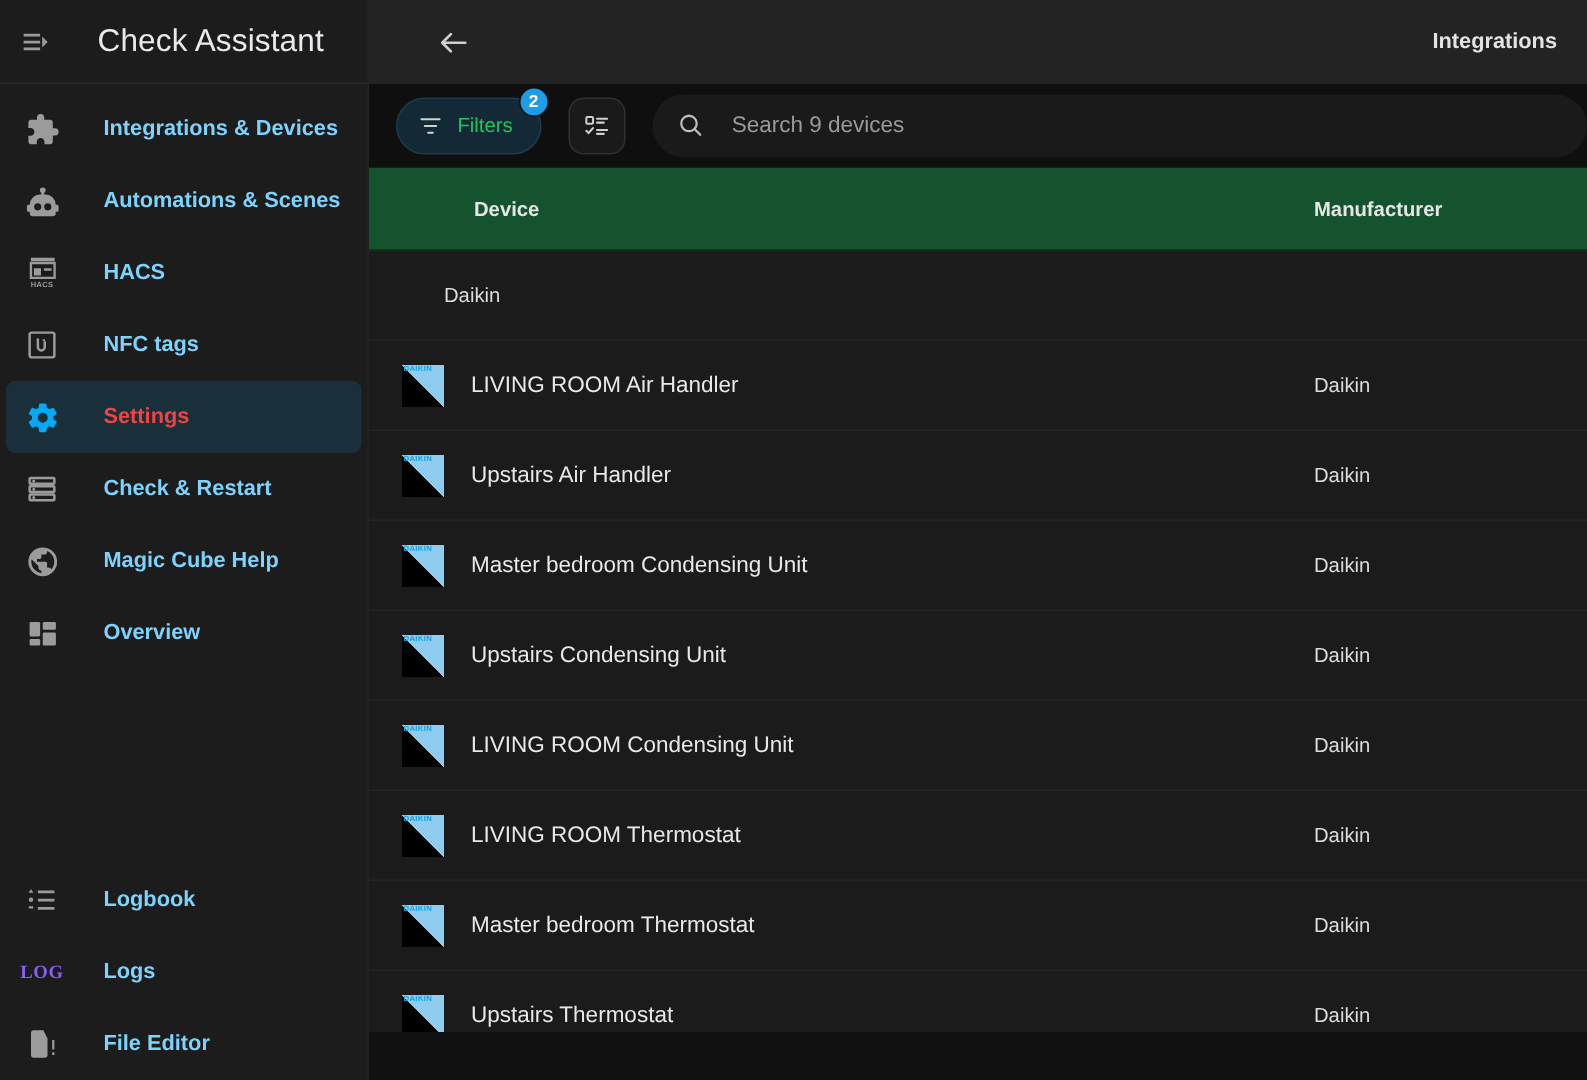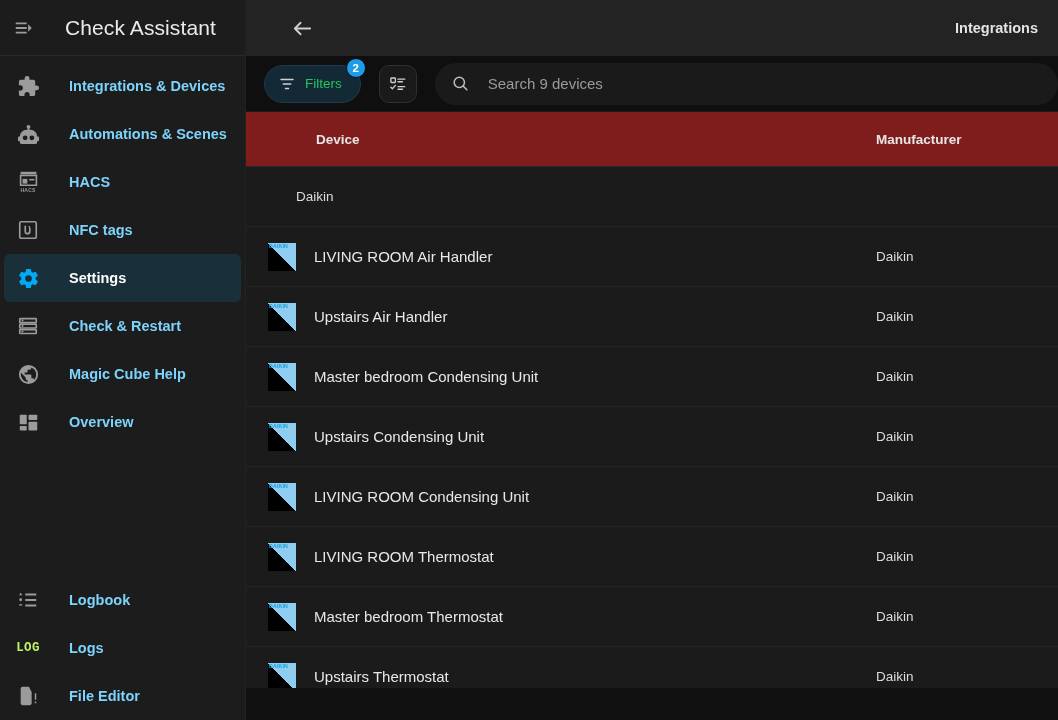--- a/index.html
+++ b/index.html
@@ -42,25 +42,25 @@
     width: 48px; min-width: 48px; height: 48px;
     display: flex; align-items: center; justify-content: center;
     color: #9b9b9b;
   }
   .sb-item .lb {
     font-size: 14.5px; font-weight: bold; color: #7dd3fc;
     margin-left: 17px; white-space: nowrap;
   }
   .sb-item.active { background: #19303b; }
   .sb-item.active .ic { color: #03a9f4; }
-  .sb-item.active .lb { color: #ffffff; }
+  .sb-item.active .lb { color: #ef4444; }
   .sb-gap { flex: 1 1 auto; }
   .hacs-ic { display:flex; flex-direction:column; align-items:center; justify-content:center;}
   .hacs-txt { font-size: 5px; letter-spacing:.2px; color:#9b9b9b; margin-top:1px; font-weight:bold;}
-  .log-ic { font-size: 12.5px; font-weight: bold; color:#bef264; letter-spacing:.4px; font-family:Liberation Mono, monospace;}
+  .log-ic { font-size: 12.5px; font-weight: bold; color:#8b5cf6; letter-spacing:.4px; font-family:Liberation Serif, serif;}
 
   
   .main { flex: 1; height: 688px; background: #111111; display: flex; flex-direction: column; }
   .topbar {
     height: 56px; min-height: 56px; background: #232323;
     display: flex; align-items: center; padding: 0 16px;
   }
   .back-btn {
     width: 40px; height: 40px; margin-left: 20px;
     display: flex; align-items: center; justify-content: center;
@@ -107,21 +107,21 @@
     flex: 1; background: transparent; border: none; outline: none;
     font-family: "Liberation Sans", sans-serif;
     font-size: 15px; color: #e0e0e0;
   }
   .search-input::placeholder { color: #9a9a9a; }
 
   
   .table { flex: 1; display: flex; flex-direction: column; overflow: hidden; background:#111111;}
   .thead {
     height: 55px; min-height: 55px; display: flex; align-items: center;
-    border-bottom: 1px solid #272727; background: #7f1d1d;
+    border-bottom: 1px solid #272727; background: #14532d;
   }
   .th {
     font-size: 13.5px; font-weight: bold; color: #e6e6e6;
     cursor: pointer;
   }
   .col-device { width: 580px; padding-left: 70px; }
   .col-manuf  { flex: 1; padding-left: 50px; }
 
   .tbody { flex: 1; overflow-y: auto; }
   .row {

